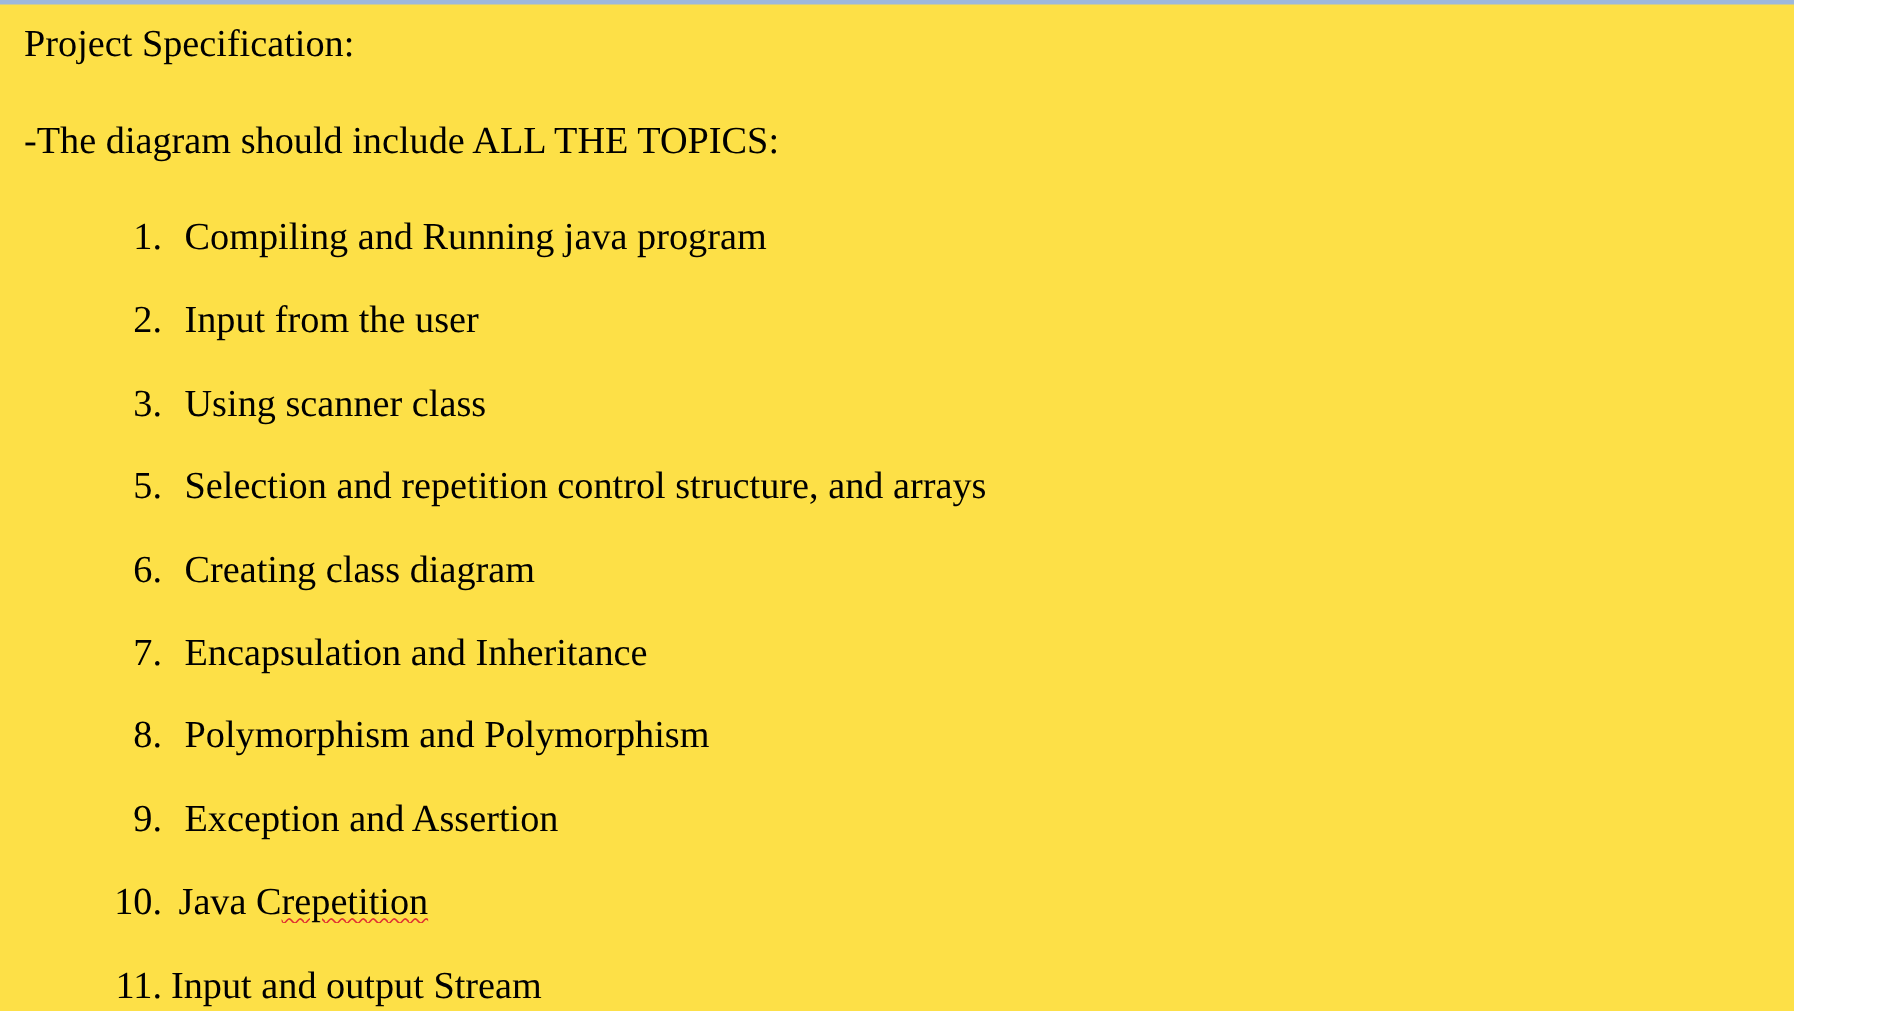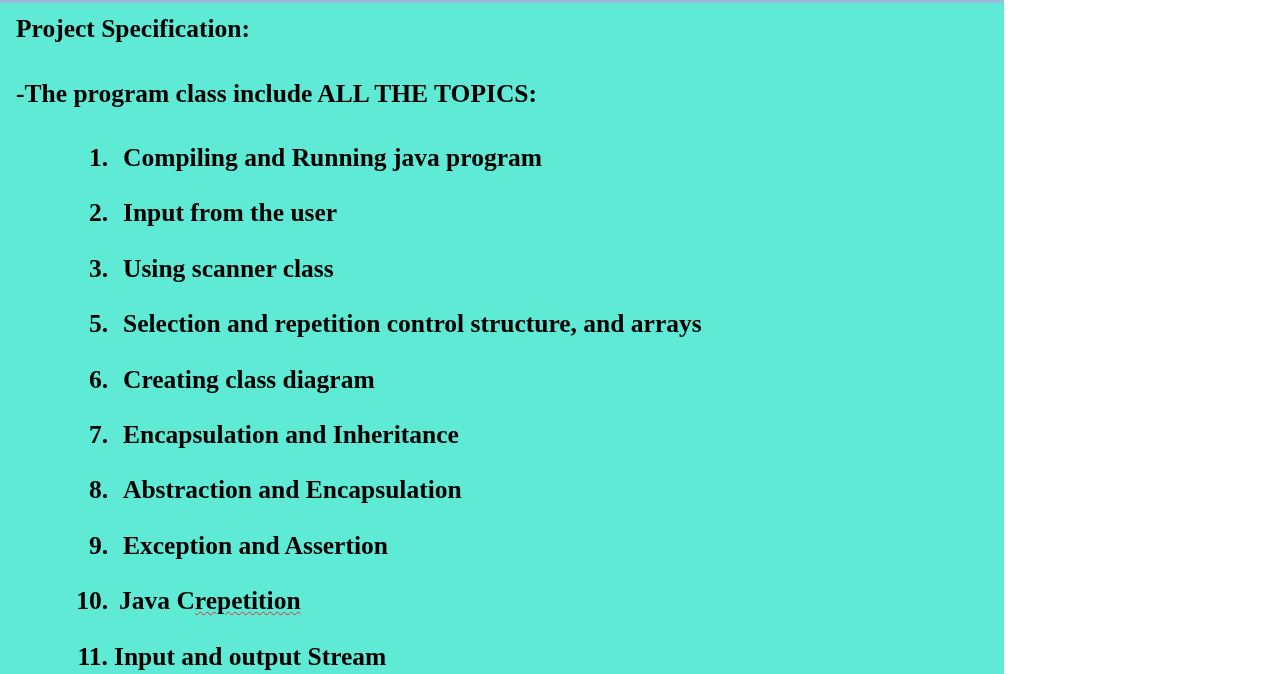--- a/index.html
+++ b/index.html
@@ -7,26 +7,25 @@
     margin: 0;
     padding: 0;
     background: #ffffff;
   }
   body {
     font-family: "Liberation Serif", "DejaVu Serif", serif;
     color: #000000;
   }
   .page {
     position: relative;
-    width: 1004px;
+    width: 1196px;
     height: 674px;
-    background: #5eead4;
+    background: #fde047;
     overflow: hidden;
     box-sizing: border-box;
-    font-weight: bold;
   }
   .top-rule {
     position: absolute;
     top: 0;
     left: 0;
     width: 1264px;
     height: 3px;
     background: #9db8dd;
   }
   .doc-body {
@@ -97,21 +96,21 @@
 
 <div class="page">
 
   <div class="top-rule"></div>
 
   <div class="doc-body">
 
     <p class="para para-heading">Project Specification:</p>
 
 
-    <p class="para para-topics">-The program class include  ALL THE TOPICS:</p>
+    <p class="para para-topics">-The diagram should include  ALL THE TOPICS:</p>
 
     <ol class="topics">
 
       <li>
         <span class="li-num">1.</span><span class="li-text">Compiling and Running java program</span>
       </li>
 
       <li>
         <span class="li-num">2.</span><span class="li-text">Input from the user</span>
       </li>
@@ -127,21 +126,21 @@
 
       <li>
         <span class="li-num">6.</span><span class="li-text">Creating class diagram</span>
       </li>
 
       <li>
         <span class="li-num">7.</span><span class="li-text">Encapsulation and Inheritance</span>
       </li>
 
       <li>
-        <span class="li-num">8.</span><span class="li-text">Abstraction and Encapsulation</span>
+        <span class="li-num">8.</span><span class="li-text">Polymorphism and Polymorphism</span>
       </li>
 
       <li>
         <span class="li-num">9.</span><span class="li-text">Exception and Assertion</span>
       </li>
 
       <li class="wide-num">
         <span class="li-num">10.</span><span class="li-text"><span>Java C</span><span class="misspelled">repetition</span></span>
       </li>
 

